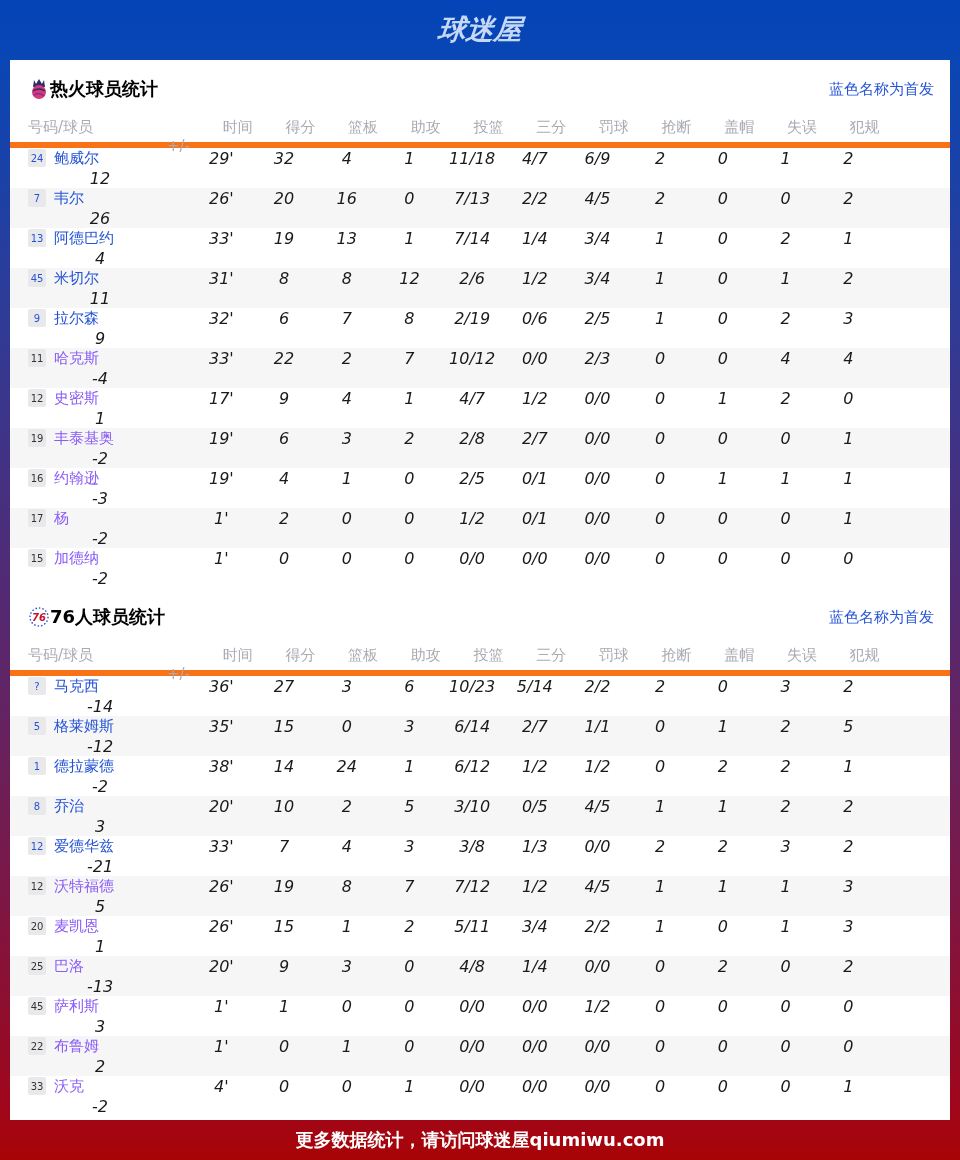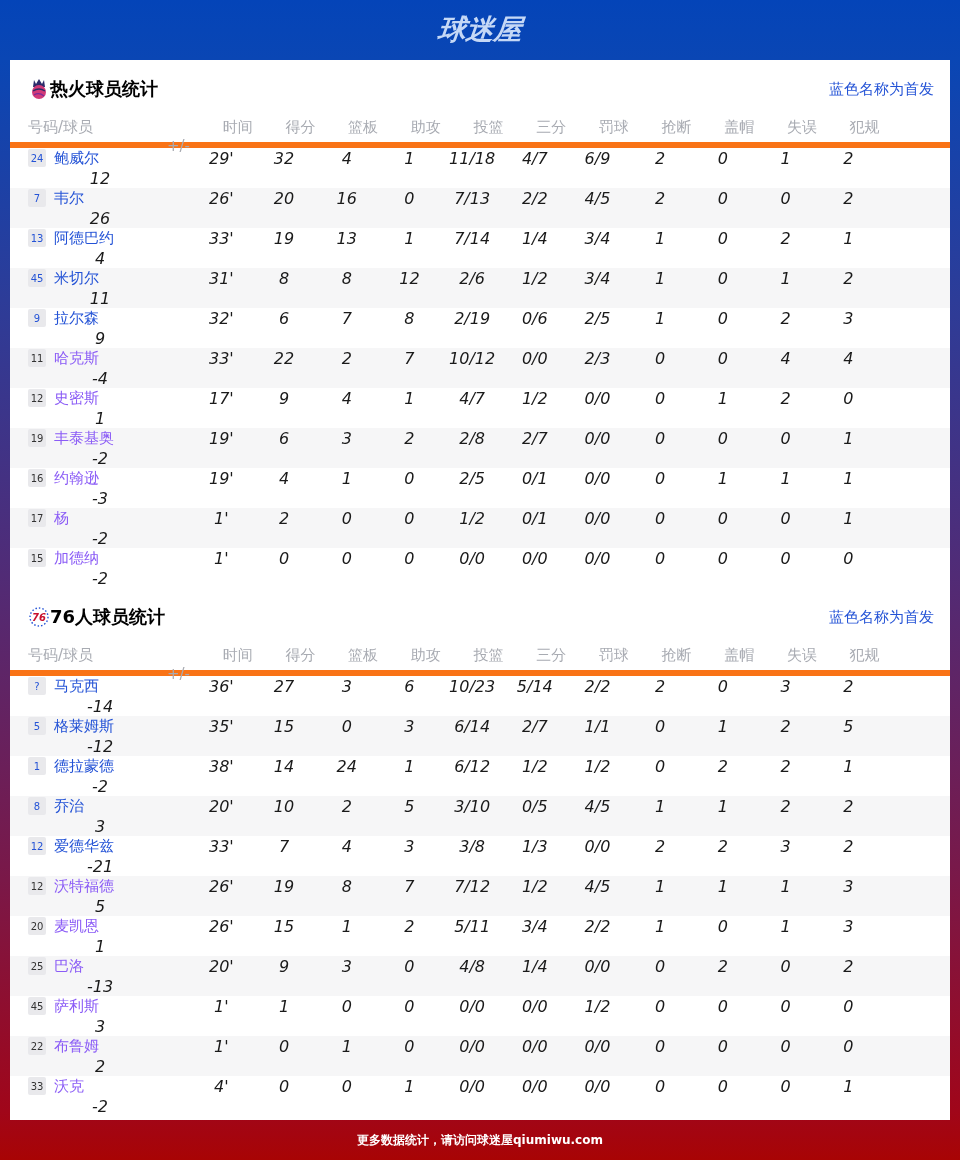--- a/index.html
+++ b/index.html
@@ -42,21 +42,21 @@
     width: 18px; height: 18px; background: #e9e9ec; color: #333;
     font-size: 10px; display: flex; align-items: center; justify-content: center;
     margin-right: 8px; font-style: normal; border-radius: 2px;
   }
   .jersey.starter { color: #2453d6; }
   .pname { font-size: 15px; color: #8b5cf6; font-style: normal; }
   .pname.starter { color: #2453d6; }
   .footer {
     position: absolute; left: 0; top: 1120px; width: 960px; height: 40px;
     display: flex; align-items: center; justify-content: center;
-    color: #fff; font-size: 12px; font-weight: bold;
+    color: #fff; font-size: 18px; font-weight: bold;
   }
 </style>
 </head>
 <body>
 
 <div class="topbar">
   <span class="logo">球迷屋</span>
 </div>
 
 <div class="card">

